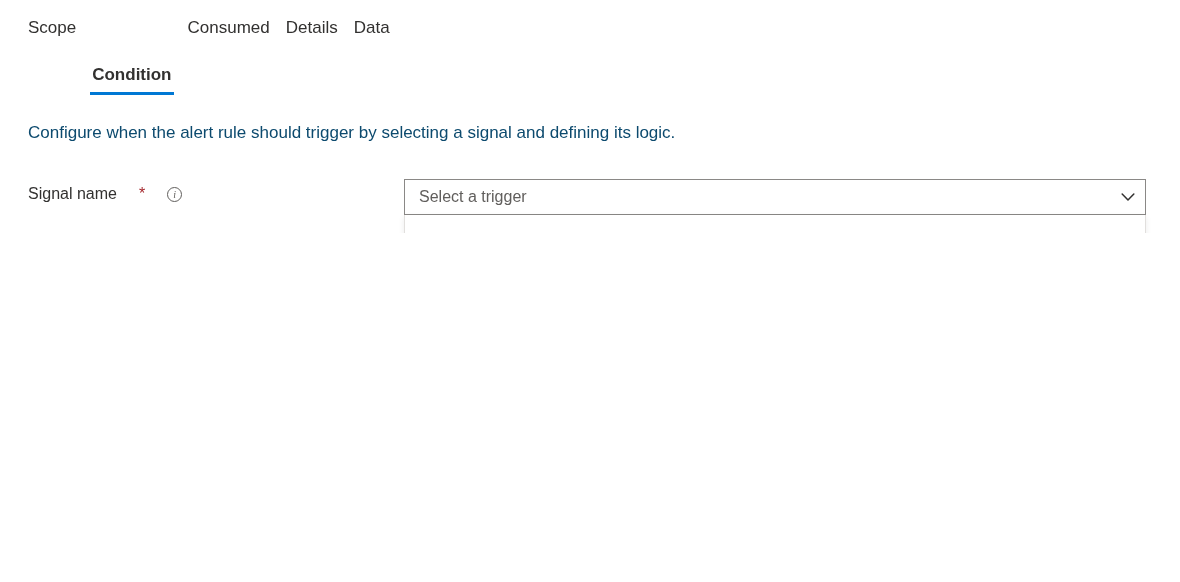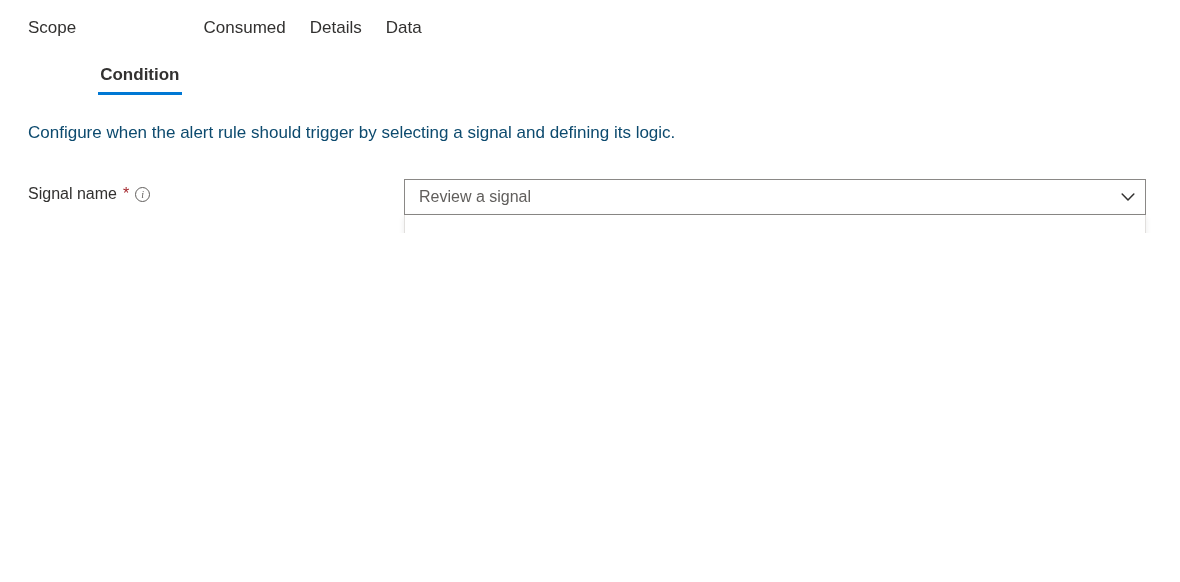--- a/index.html
+++ b/index.html
@@ -6,21 +6,21 @@
     body {
       font-family: "Segoe UI", -apple-system, BlinkMacSystemFont, sans-serif;
       font-size: 14px;
       color: #323130;
       background: #fff;
       padding: 18px 28px;
       width: 1180px;
     }
     .tabs {
       display: flex;
-      gap: 24px;
+      gap: 16px;
       border-bottom: none;
       margin-bottom: 30px;
     }
     .tab {
       font-size: 17px;
       color: #323130;
       padding-bottom: 8px;
       cursor: pointer;
       position: relative;
     }
@@ -42,21 +42,21 @@
       color: #0c4a6e;
       margin-bottom: 36px;
     }
     .field-row {
       display: flex;
       align-items: flex-start;
     }
     .field-label-wrap {
       display: flex;
       align-items: center;
-      gap: 6px;
+      gap: 22px;
       width: 376px;
       flex-shrink: 0;
       font-size: 16px;
       padding-top: 6px;
     }
     .required {
       color: #a4262c;
     }
     .info-icon {
       width: 15px;
@@ -173,21 +173,21 @@
 
 <div class="field-row">
   <div class="field-label-wrap">
     <span>Signal name</span>
     <span class="required">*</span>
     <span class="info-icon">i</span>
   </div>
 
   <div class="signal-wrap">
     <div class="combo">
-      <span class="combo-placeholder">Review a signal</span>
+      <span class="combo-placeholder">Select a trigger</span>
       <svg class="chevron" viewBox="0 0 12 12">
         <path d="M1 3.5 L6 8.5 L11 3.5" stroke="#323130" stroke-width="1.3" fill="none" stroke-linecap="round" stroke-linejoin="round"></path>
       </svg>
     </div>
 
     <div class="dropdown">
       <div class="group-header">Popular</div>
 
       <div class="option">
         <div class="option-left">

